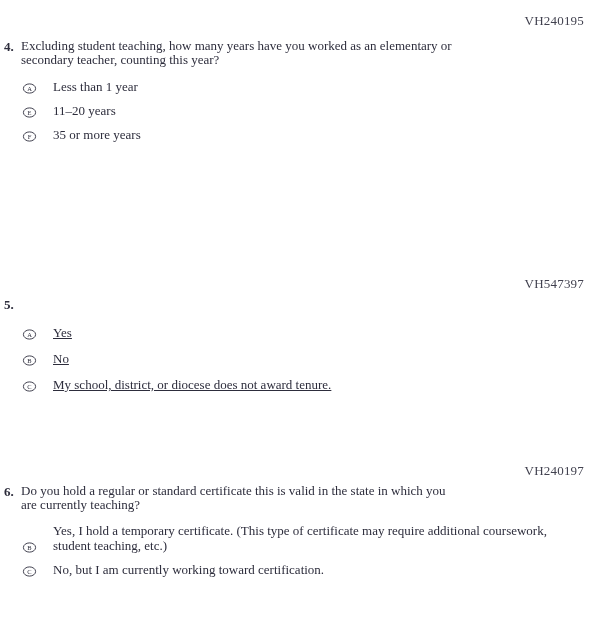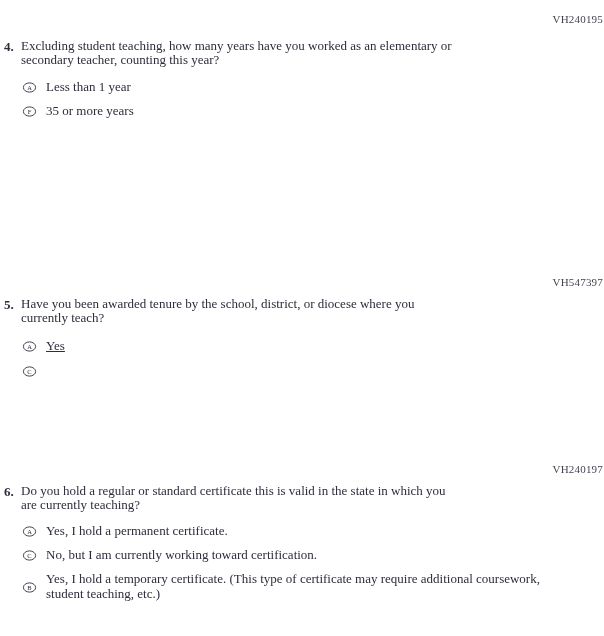--- a/index.html
+++ b/index.html
@@ -7,22 +7,22 @@
     width: 604px;
     height: 636px;
     background: #ffffff;
     font-family: "Liberation Serif", serif;
     color: #2d2d3c;
     position: relative;
     overflow: hidden;
   }
   .item-code {
     position: absolute;
-    right: 1px;
-    font-size: 11px;
+    right: 20px;
+    font-size: 13px;
     letter-spacing: 0.2px;
     opacity: 0.9;
     white-space: pre;
   }
   .question {
     position: absolute;
     left: 4px;
     width: 598px;
   }
   .q-head { display: flex; align-items: flex-start; }
@@ -35,21 +35,21 @@
   }
   .q-text {
     font-size: 13px;
     line-height: 14px;
     white-space: pre;
   }
   .options { margin-left: 18px; }
   .q4 .options { margin-top: 12px; }
   .q5 .options { margin-top: 13px; text-decoration: underline; }
   .q6 .options { margin-top: 11px; }
-  .option { display: flex; align-items: center; }
+  .option { display: flex; align-items: flex-end; gap: 7px; }
   .q4 .option { margin-bottom: 9px; }
   .q5 .option { margin-bottom: 11px; }
   .q6 .option { margin-bottom: 9px; }
   .oval {
     width: 15px;
     height: 11px;
     flex: none;
     margin-top: 2px;
     cursor: pointer;
   }
@@ -84,75 +84,81 @@
     <div class="option">
       <svg class="oval" viewBox="0 0 15 11">
           <ellipse cx="7.5" cy="5.5" rx="6.1" ry="4.6"></ellipse>
           <text x="7.5" y="7.9" text-anchor="middle">A</text>
         </svg>
       <div class="opt-label">Less than 1 year</div>
     </div>
     <div class="option">
       <svg class="oval" viewBox="0 0 15 11">
           <ellipse cx="7.5" cy="5.5" rx="6.1" ry="4.6"></ellipse>
+          <text x="7.5" y="7.9" text-anchor="middle">E</text>
+        </svg>
+      <div class="opt-label">11–20 years</div>
+    </div>
+    <div class="option">
+      <svg class="oval" viewBox="0 0 15 11">
+          <ellipse cx="7.5" cy="5.5" rx="6.1" ry="4.6"></ellipse>
           <text x="7.5" y="7.9" text-anchor="middle">F</text>
         </svg>
       <div class="opt-label">35 or more years</div>
     </div>
   </div>
 </section>
 
 <div class="item-code" style="top:276px">VH547397</div>
 <section class="question q5" style="top:297px">
   <div class="q-head">
     <div class="q-num">5.</div>
-    <div class="q-text">Have you been awarded tenure by the school, district, or diocese where you
-currently teach?</div>
   </div>
   <div class="options">
     <div class="option">
       <svg class="oval" viewBox="0 0 15 11">
           <ellipse cx="7.5" cy="5.5" rx="6.1" ry="4.6"></ellipse>
           <text x="7.5" y="7.9" text-anchor="middle">A</text>
         </svg>
       <div class="opt-label">Yes</div>
     </div>
     <div class="option">
       <svg class="oval" viewBox="0 0 15 11">
           <ellipse cx="7.5" cy="5.5" rx="6.1" ry="4.6"></ellipse>
+          <text x="7.5" y="7.9" text-anchor="middle">B</text>
+        </svg>
+      <div class="opt-label">No</div>
+    </div>
+    <div class="option">
+      <svg class="oval" viewBox="0 0 15 11">
+          <ellipse cx="7.5" cy="5.5" rx="6.1" ry="4.6"></ellipse>
           <text x="7.5" y="7.9" text-anchor="middle">C</text>
         </svg>
+      <div class="opt-label">My school, district, or diocese does not award tenure.</div>
     </div>
   </div>
 </section>
 
 <div class="item-code" style="top:463px">VH240197</div>
 <section class="question q6" style="top:484px">
   <div class="q-head">
     <div class="q-num">6.</div>
     <div class="q-text">Do you hold a regular or standard certificate this is valid in the state in which you
 are currently teaching?</div>
   </div>
   <div class="options">
     <div class="option">
       <svg class="oval" viewBox="0 0 15 11">
           <ellipse cx="7.5" cy="5.5" rx="6.1" ry="4.6"></ellipse>
-          <text x="7.5" y="7.9" text-anchor="middle">A</text>
+          <text x="7.5" y="7.9" text-anchor="middle">B</text>
         </svg>
-      <div class="opt-label">Yes, I hold a permanent certificate.</div>
+      <div class="opt-label">Yes, I hold a temporary certificate. (This type of certificate may require additional coursework,
+student teaching, etc.)</div>
     </div>
     <div class="option">
       <svg class="oval" viewBox="0 0 15 11">
           <ellipse cx="7.5" cy="5.5" rx="6.1" ry="4.6"></ellipse>
           <text x="7.5" y="7.9" text-anchor="middle">C</text>
         </svg>
       <div class="opt-label">No, but I am currently working toward certification.</div>
     </div>
-    <div class="option">
-      <svg class="oval" viewBox="0 0 15 11">
-          <ellipse cx="7.5" cy="5.5" rx="6.1" ry="4.6"></ellipse>
-          <text x="7.5" y="7.9" text-anchor="middle">B</text>
-        </svg>
-      <div class="opt-label">Yes, I hold a temporary certificate. (This type of certificate may require additional coursework,
-student teaching, etc.)</div>
-    </div>
   </div>
 </section>
 
 </body></html>

